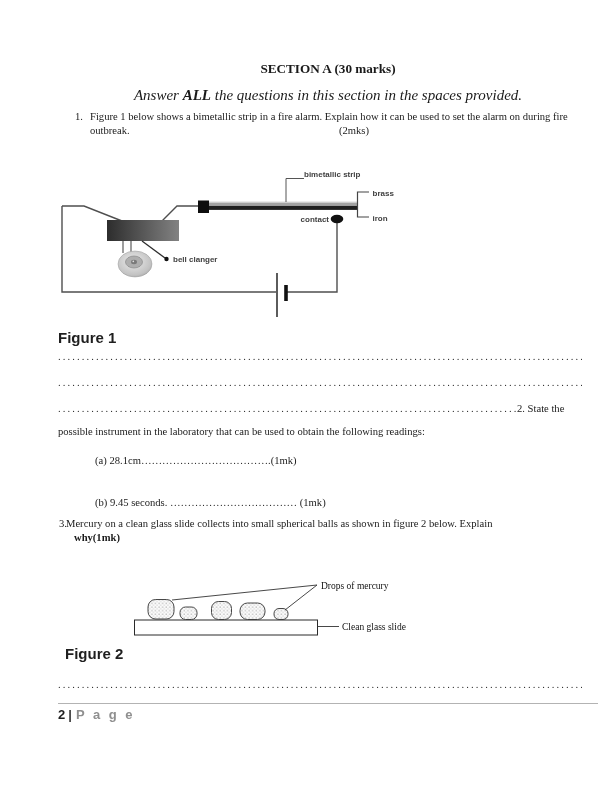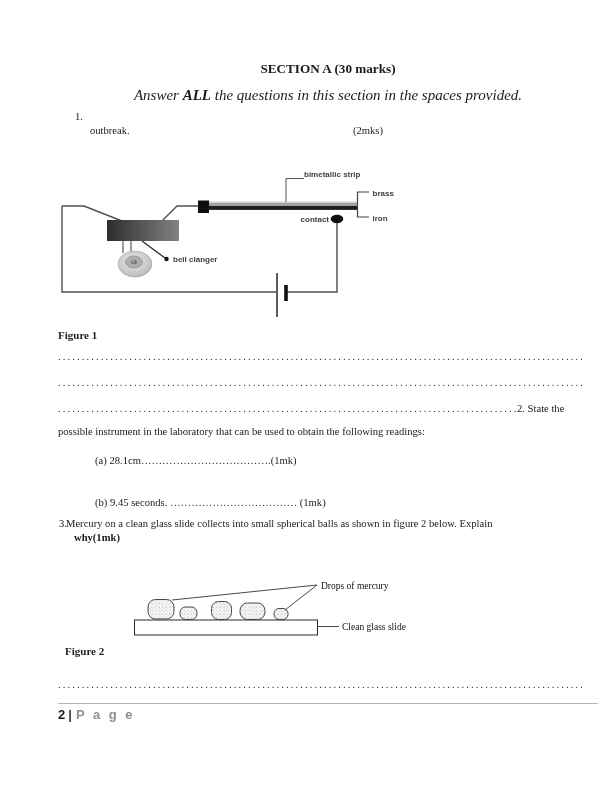--- a/index.html
+++ b/index.html
@@ -6,21 +6,21 @@
   .page {
     position:relative; width:612px; height:792px; background:#ffffff;
     overflow:hidden; font-family:"Liberation Serif", serif; color:#1a1a1a;margin-left:22px;
   }
   .abs { position:absolute; line-height:1.15; white-space:nowrap; }
   .center { left:0; right:0; text-align:center; }
   .title { top:61px; font-size:13.2px; font-weight:bold; }
   .instruction { top:87px; font-size:15px; font-style:italic; }
   .instruction b { font-weight:bold; }
   .bodytext { font-size:10.6px; }
-  .caption { font-family:Liberation Serif, serif; font-size:11px; font-weight:bold; color:#1f1f1f; }
+  .caption { font-family:Liberation Sans, sans-serif; font-size:15px; font-weight:bold; color:#1f1f1f; }
   .dots {
     font-size:10.6px; letter-spacing:2.1px; overflow:hidden; height:14px;
     white-space:nowrap; color:#1a1a1a;
   }
   .dotline-row { display:flex; align-items:flex-start; }
   .dotline-row .dots { width:459px; flex:0 0 459px; }
   .footer-rule { position:absolute; left:36px; top:703px; width:540px; height:0; border-top:1px solid #b3b3b3; }
   .footer-text { top:708px; left:36px; font-family:"Liberation Sans", sans-serif; font-size:13px; }
   .footer-text .num { font-weight:bold; color:#1f1f1f; }
   .footer-text .sep { font-weight:bold; color:#3a3a3a; margin:0 4px 0 3px; }
@@ -31,22 +31,23 @@
 </style>
 </head>
 <body>
 
 <div class="page">
 
   <div class="abs center title">SECTION A (30 marks)</div>
   <div class="abs center instruction"><span>Answer </span><b>ALL</b><span> the questions in this section in the spaces provided.</span></div>
 
   <div class="abs bodytext" style="left:53px; top:111px;">1.</div>
+  <div class="abs bodytext" style="left:68px; top:111px;">Figure 1 below shows a bimetallic strip in a fire alarm.  Explain how it can be used to set the alarm on during fire</div>
   <div class="abs bodytext" style="left:68px; top:125px;">outbreak.</div>
-  <div class="abs bodytext" style="left:331px; top:125px;">(2mks)</div>
+  <div class="abs bodytext" style="left:317px; top:125px;">(2mks)</div>
 
   <svg class="abs" style="left:30px; top:165px;" width="360" height="160" viewBox="0 0 360 160">
     <defs>
       <linearGradient id="boxGrad" x1="0" y1="0" x2="1" y2="0">
         <stop offset="0" stop-color="#2d2d2d"></stop>
         <stop offset="1" stop-color="#828282"></stop>
       </linearGradient>
       <radialGradient id="bellGrad" cx="0.45" cy="0.4" r="0.75">
         <stop offset="0" stop-color="#ececec"></stop>
         <stop offset="0.7" stop-color="#c2c2c2"></stop>

